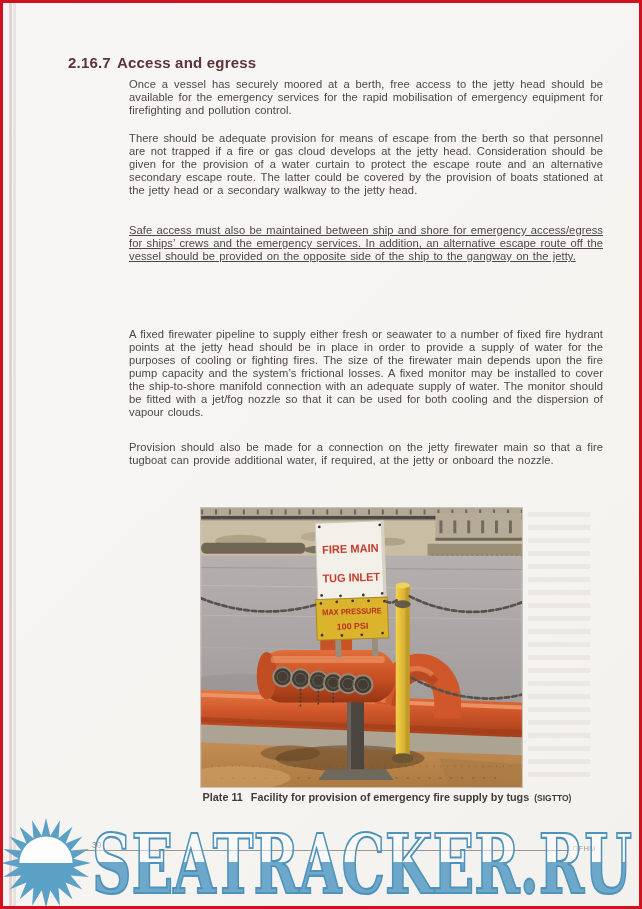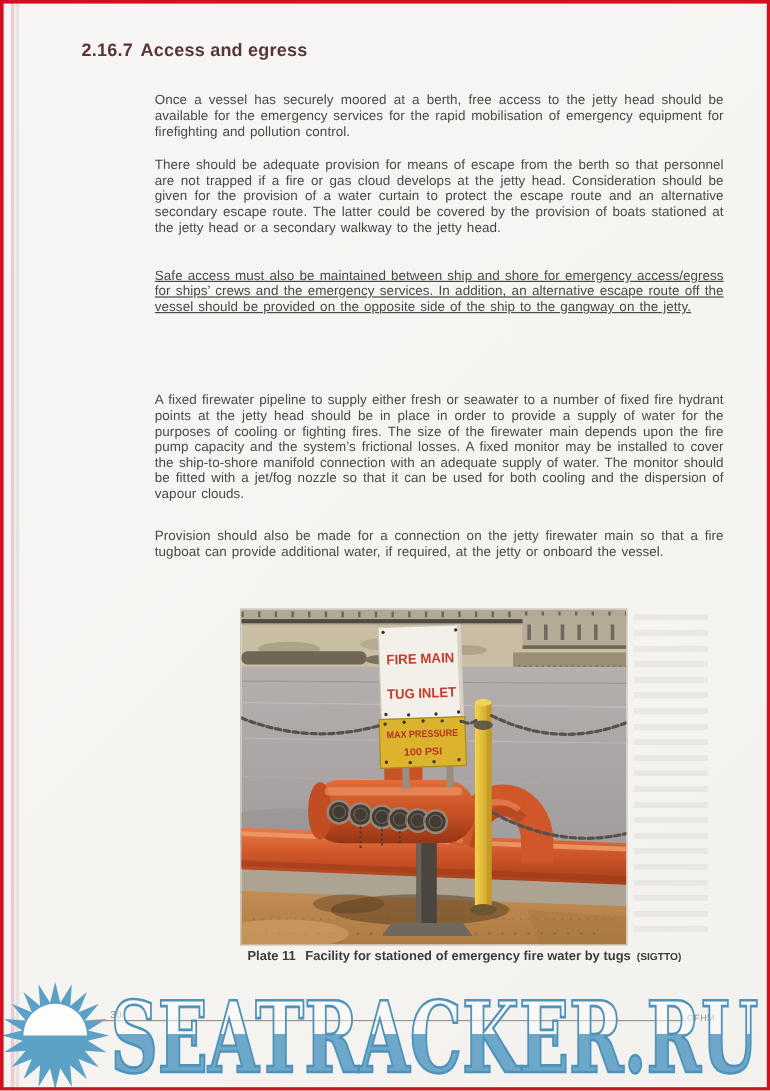--- a/index.html
+++ b/index.html
@@ -45,29 +45,29 @@
 </style>
 </head>
 <body>
 
 <div class="page">
 
   <div class="edge-strip strip-pink"></div>
   <div class="edge-strip strip-grey"></div>
   <div class="ghost"></div>
 
-  <div class="heading" style="top:34px;">
+  <div class="heading" style="top:54px;">
     <span class="hnum">2.16.7</span><span class="htitle">Access and egress</span>
   </div>
   <p class="body" style="top:66px;">Once a vessel has securely moored at a berth, free access to the jetty head should be available for the emergency services for the rapid mobilisation of emergency equipment for firefighting and pollution control.</p>
   <p class="body" style="top:120px;">There should be adequate provision for means of escape from the berth so that personnel are not trapped if a fire or gas cloud develops at the jetty head. Consideration should be given for the provision of a water curtain to protect the escape route and an alternative secondary escape route. The latter could be covered by the provision of boats stationed at the jetty head or a secondary walkway to the jetty head.</p>
   <p class="body" style="top:212px;text-decoration:underline;">Safe access must also be maintained between ship and shore for emergency access/egress for ships’ crews and the emergency services. In addition, an alternative escape route off the vessel should be provided on the opposite side of the ship to the gangway on the jetty.</p>
 
   <p class="body" style="top:316px;">A fixed firewater pipeline to supply either fresh or seawater to a number of fixed fire hydrant points at the jetty head should be in place in order to provide a supply of water for the purposes of cooling or fighting fires. The size of the firewater main depends upon the fire pump capacity and the system’s frictional losses. A fixed monitor may be installed to cover the ship-to-shore manifold connection with an adequate supply of water. The monitor should be fitted with a jet/fog nozzle so that it can be used for both cooling and the dispersion of vapour clouds.</p>
-  <p class="body" style="top:429px;">Provision should also be made for a connection on the jetty firewater main so that a fire tugboat can provide additional water, if required, at the jetty or onboard the vessel.</p>
+  <p class="body" style="top:429px;">Provision should also be made for a connection on the jetty firewater main so that a fire tugboat can provide additional water, if required, at the jetty or onboard the nozzle.</p>
 
   <figure class="plate">
     <svg width="321" height="279" viewBox="0 0 323 281">
       <defs>
         <linearGradient id="waterG" x1="0" y1="0" x2="0" y2="1">
           <stop offset="0" stop-color="#b5b0ae"></stop>
             <stop offset="1" stop-color="#a09b9b"></stop>
         </linearGradient>
         <linearGradient id="pipeG" x1="0" y1="0" x2="0" y2="1">
           <stop offset="0" stop-color="#e57a45"></stop>
@@ -227,21 +227,21 @@
       <g stroke="#57514a" stroke-width="2.7" stroke-linecap="round" stroke-dasharray="4.5,3" fill="none">
         <path d="M0,91 Q58,114 117,97"></path>
         <path d="M186,94 Q192,97 197,93"></path>
         <path d="M210,89 Q266,117 323,95"></path>
         <path d="M212,171 Q268,201 323,188"></path>
       </g>
     </svg>
   </figure>
 
   <div class="caption">
-    <span class="cap-label">Plate 11</span><span class="cap-text">Facility for stationed of emergency fire water by tugs</span><span class="cap-credit">(SIGTTO)</span>
+    <span class="cap-label">Plate 11</span><span class="cap-text">Facility for provision of emergency fire supply by tugs</span><span class="cap-credit">(SIGTTO)</span>
   </div>
 
   <div class="footer">
     <span class="pageno">30</span>
     <div class="rule"></div>
     <span class="doccode">LGFHM</span>
   </div>
 
   <div class="watermark">
     <svg class="sun" width="92" height="90" viewBox="0 0 90 88">

